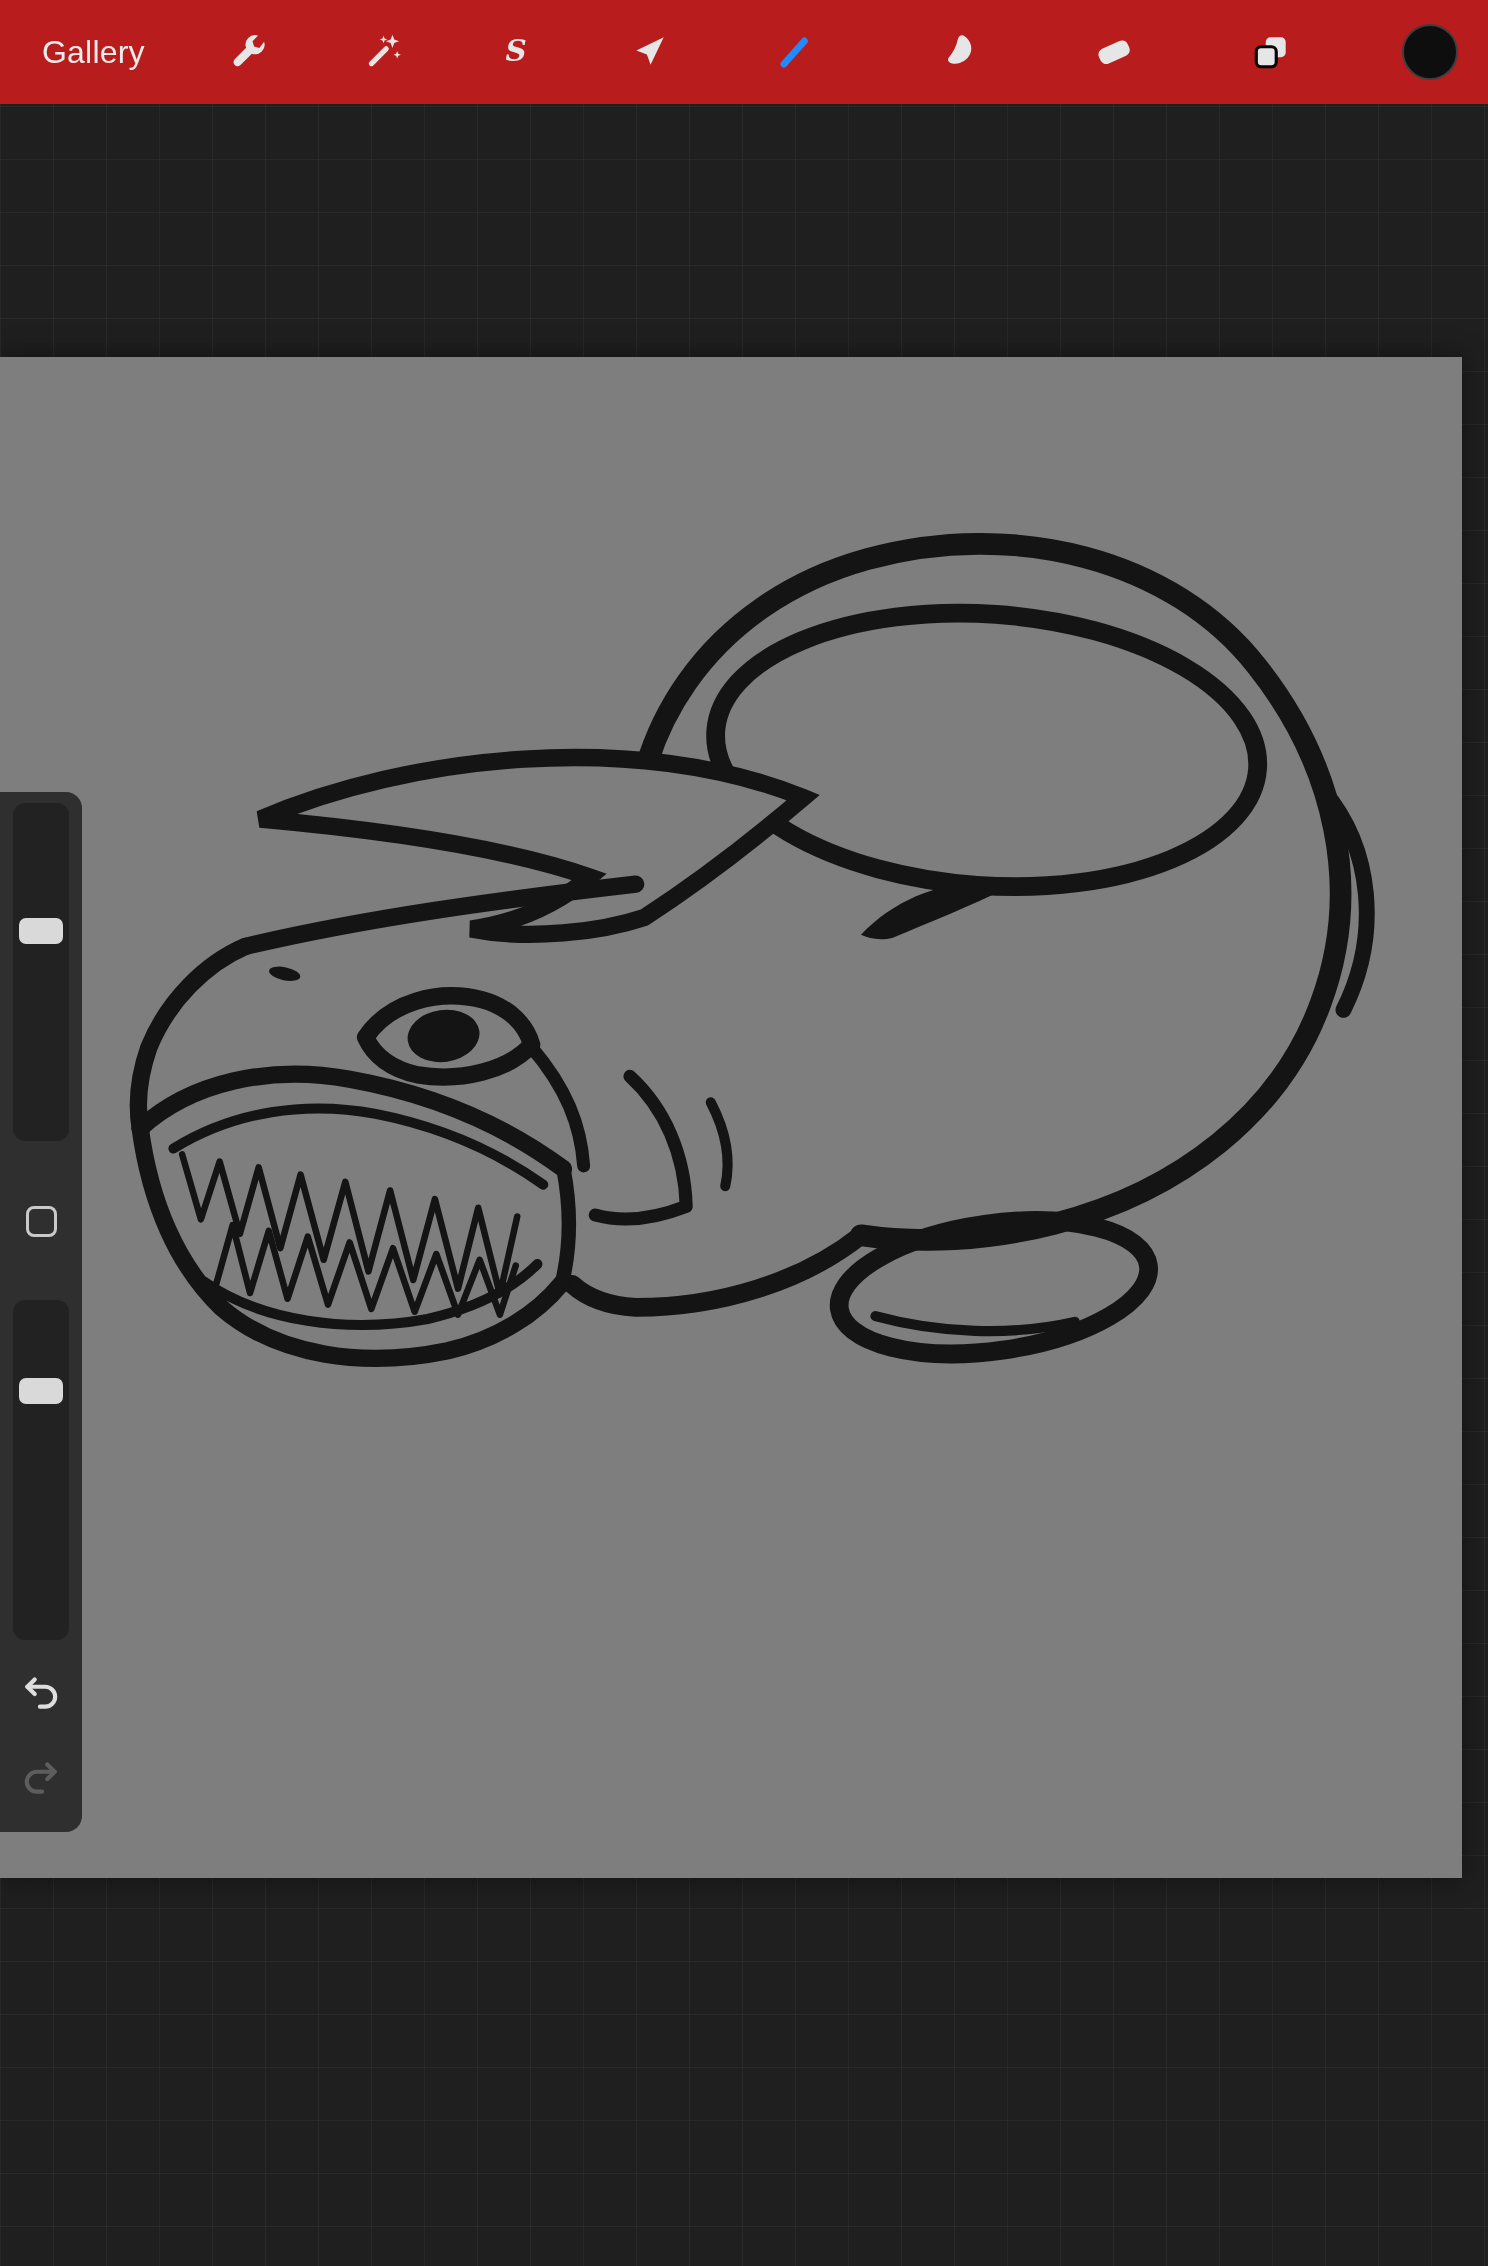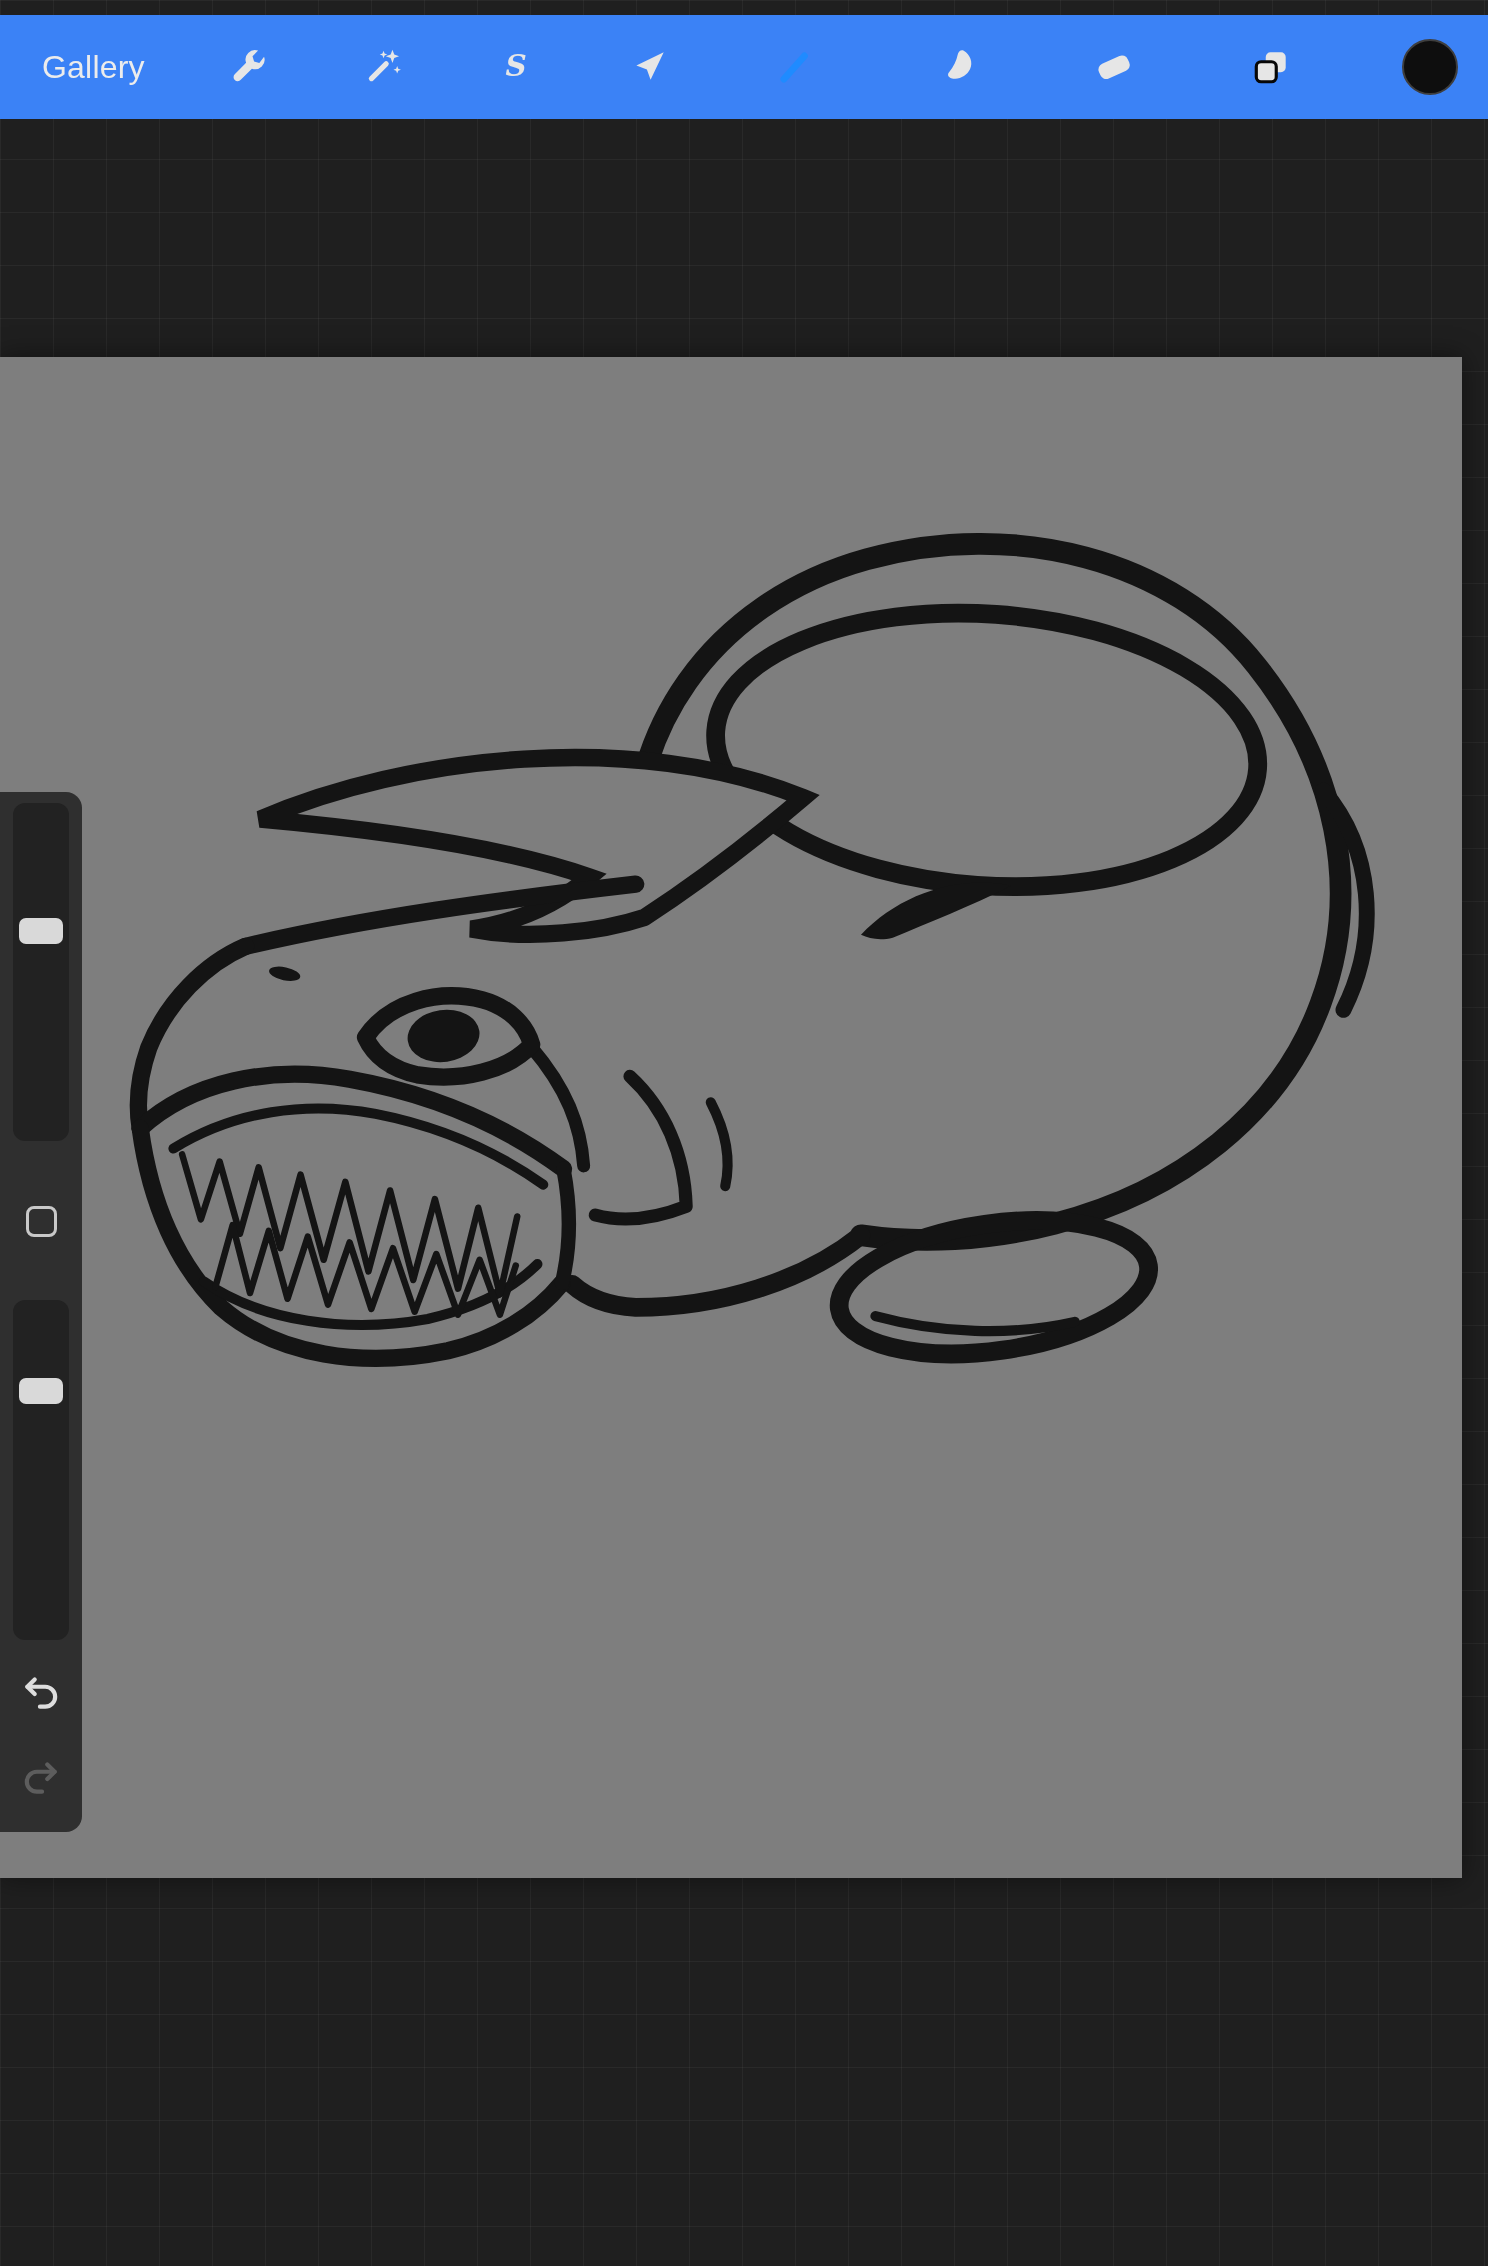--- a/index.html
+++ b/index.html
@@ -13,21 +13,21 @@
       linear-gradient(90deg, rgba(255,255,255,0.045) 1px, transparent 1px);
     background-size:53px 53px;
     font-family:"Liberation Sans", sans-serif;
     -webkit-font-smoothing:antialiased;
   }
   button{border:none;background:transparent;padding:0;margin:0;cursor:pointer;font-family:inherit;}
 
   
   .toolbar{
     position:absolute;left:0;top:0;width:1488px;height:104px;
-    background:#3b82f6;z-index:30;margin-top:15px;
+    background:#b91c1c;z-index:30;
   }
   .gallery-button{
     position:absolute;left:42px;top:0;height:104px;
     display:flex;align-items:center;
     font-size:32px;color:#ececec;letter-spacing:.2px;
   }
   .tool-button{
     position:absolute;top:22px;width:62px;height:60px;
     transform:translateX(-50%);
     display:flex;align-items:center;justify-content:center;

